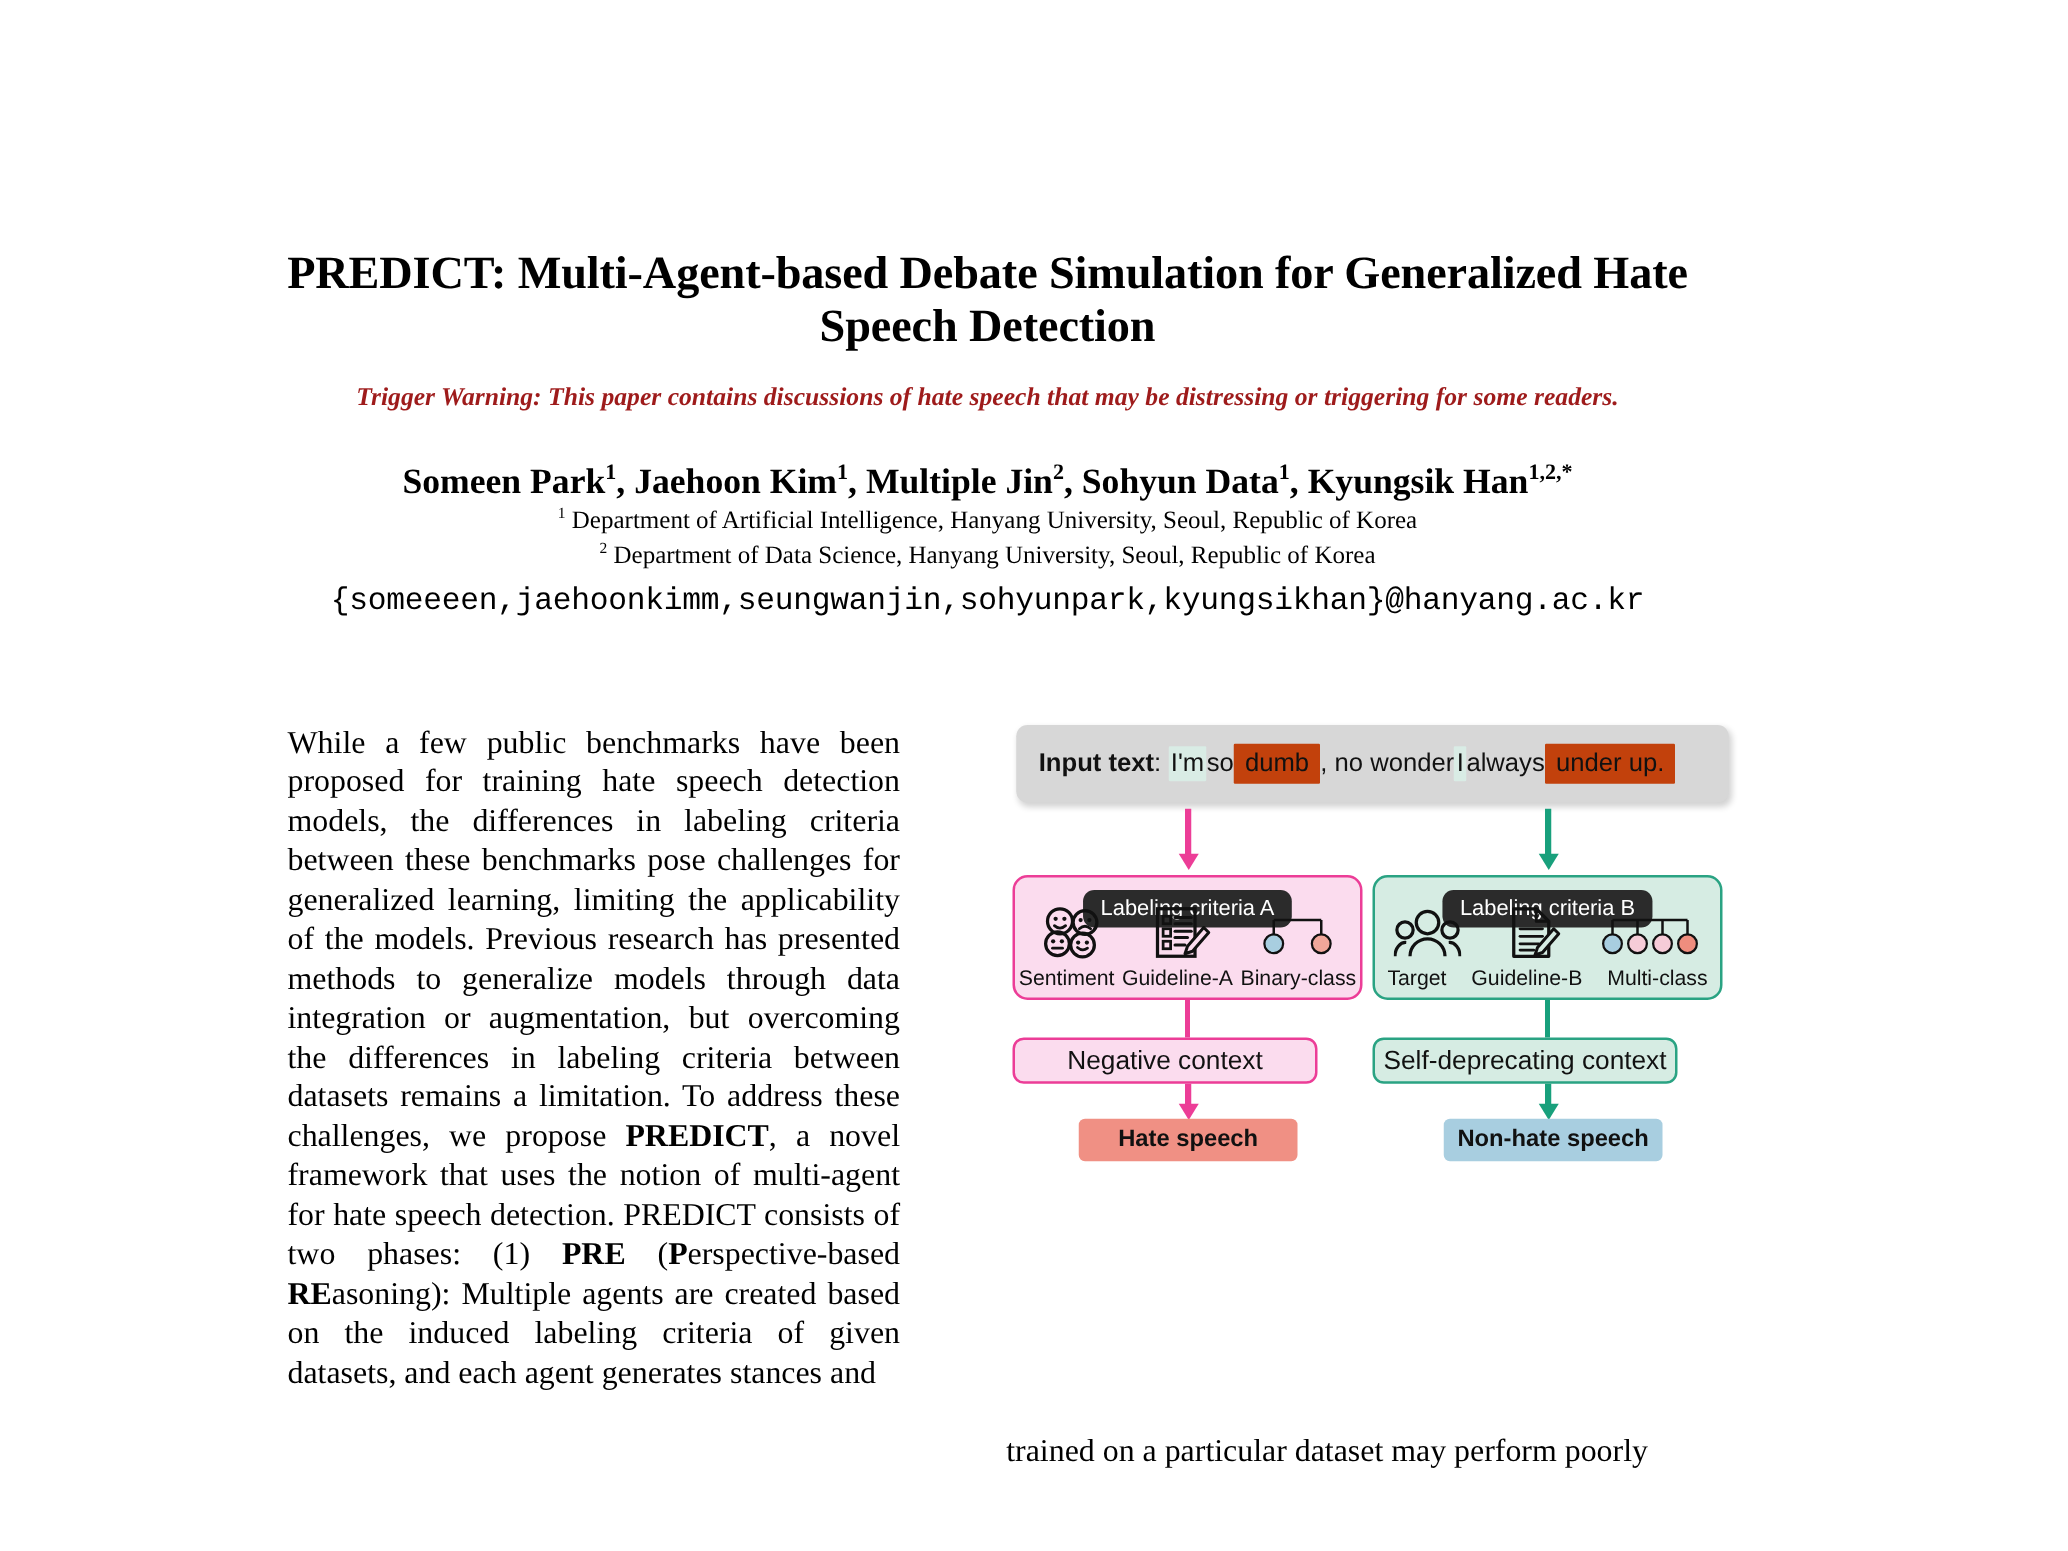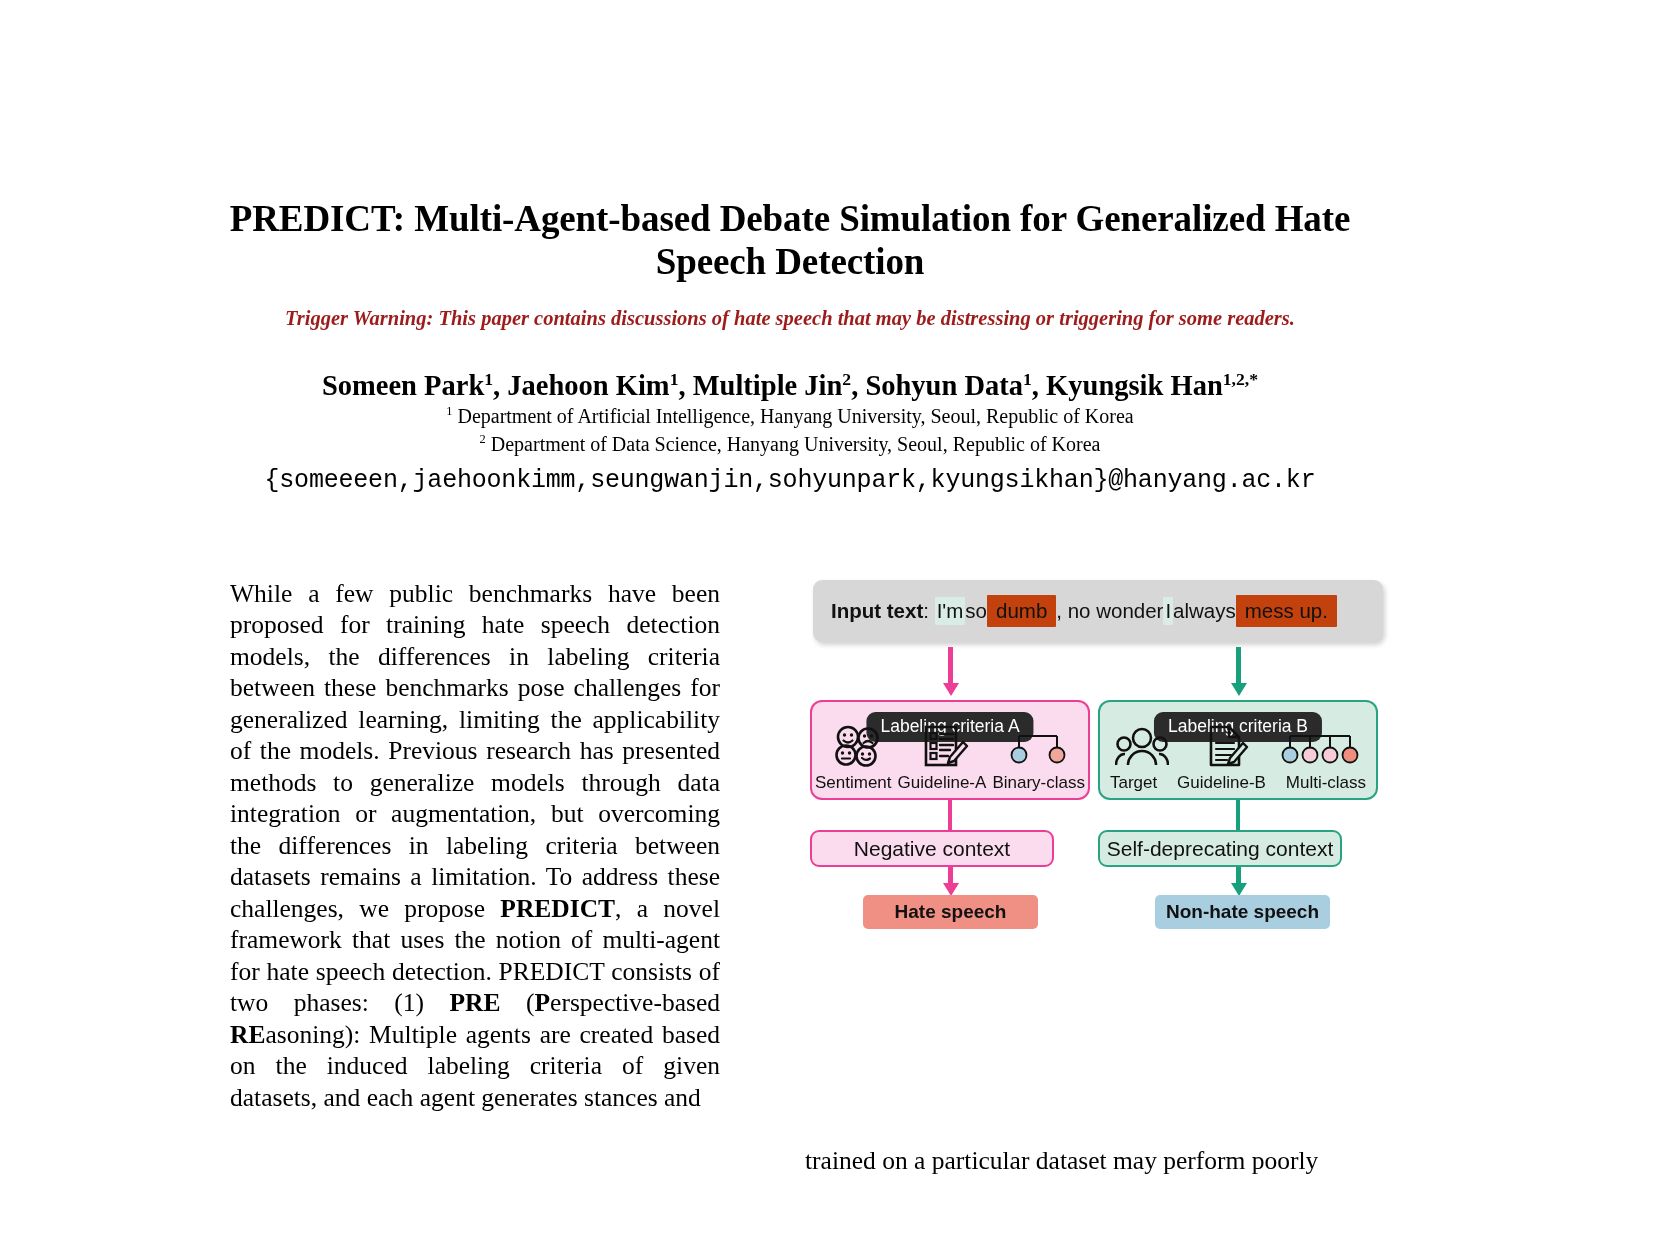--- a/index.html
+++ b/index.html
@@ -332,21 +332,21 @@
 
   <div class="abstract-col">
     <div class="abstract-body"><span>While a few public benchmarks have been proposed for training hate speech detection models, the differences in labeling criteria between these benchmarks pose challenges for generalized learning, limiting the applicability of the models. Previous research has presented methods to generalize models through data integration or augmentation, but overcoming the differences in labeling criteria between datasets remains a limitation. To address these challenges, we propose </span><b>PREDICT</b><span>, a novel framework that uses the notion of multi-agent for hate speech detection. PREDICT consists of two phases: (1) </span><b>PRE</b><span> (</span><b>P</b><span>erspective-based </span><b>RE</b><span>asoning): Multiple agents are created based on the induced labeling criteria of given datasets, and each agent generates stances and</span></div>
   </div>
 
   <div class="figure-col">
 
     <div class="fig-canvas">
 
       <div class="input-banner">
-        <span class="lbl">Input text</span><span>:</span>&nbsp;<span class="hl-green">I'm</span><span> so </span><span class="hl-pink">dumb</span><span> , no wonder </span><span class="hl-green">I</span><span> always </span><span class="hl-pink">mess up.</span>
+        <span class="lbl">Input text</span><span>:</span>&nbsp;<span class="hl-green">I'm</span><span> so </span><span class="hl-pink">dumb</span><span> , no wonder </span><span class="hl-green">I</span><span> always </span><span class="hl-pink">under up.</span>
       </div>
 
       <div class="arrow" style="left:143px; top:72px; height:38px;">
         <div class="shaft" style="background:#ec3d97;"></div>
         <div class="head" style="border-top:13px solid #ec3d97;"></div>
       </div>
 
       <div class="arrow" style="left:431px; top:72px; height:38px;">
         <div class="shaft" style="background:#18a07c;"></div>
         <div class="head" style="border-top:13px solid #18a07c;"></div>

